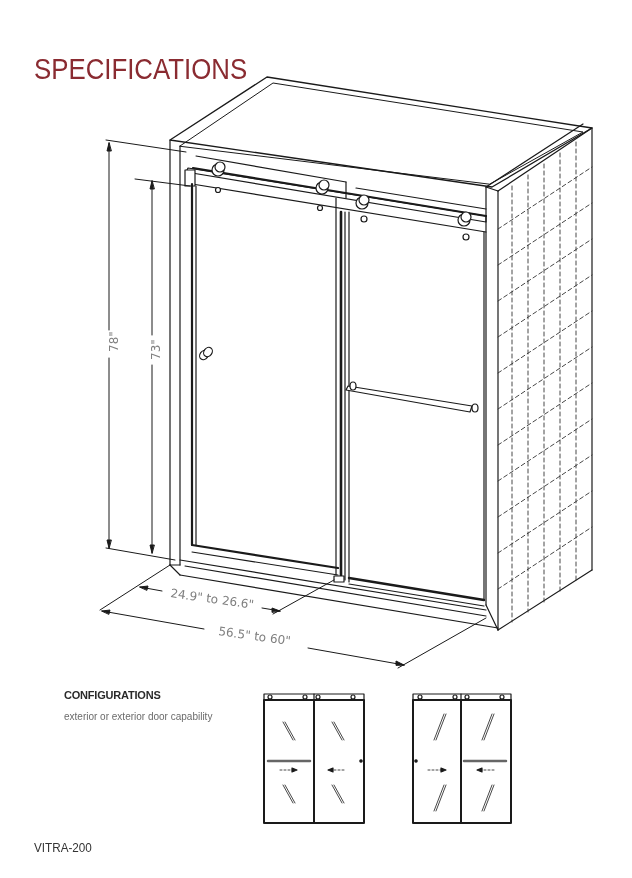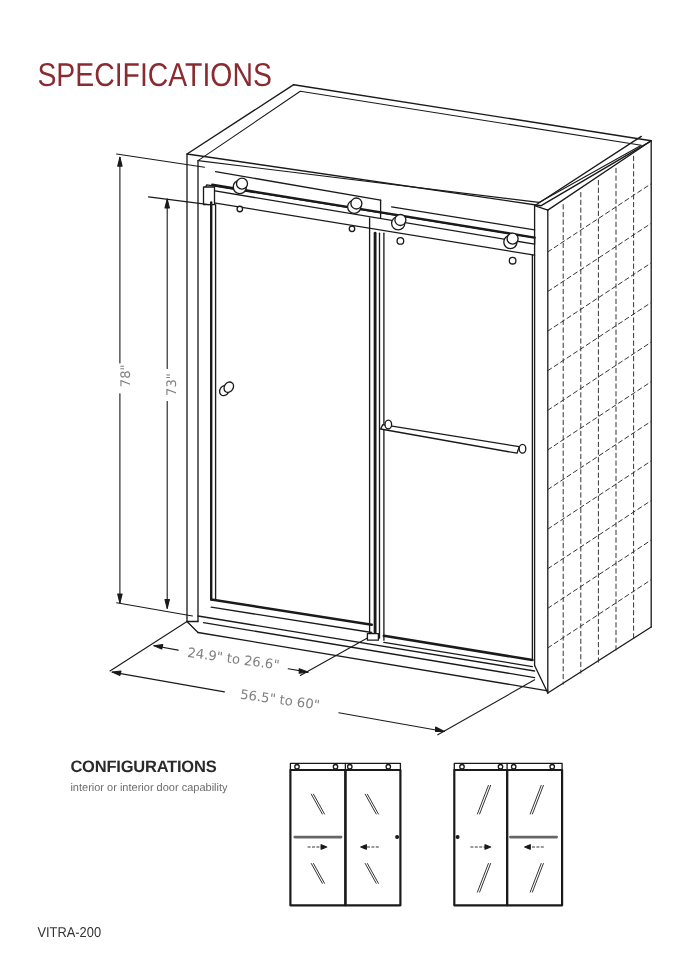--- a/index.html
+++ b/index.html
@@ -1,18 +1,18 @@
 <!DOCTYPE html>
 <html><head>
 <meta charset="utf-8">
 <style>
   html, body { margin: 0; padding: 0; background: #ffffff; }
   body { width: 632px; height: 878px; position: relative; overflow: hidden; font-family: "Liberation Sans", sans-serif; }
   .title { position: absolute; left: 34px; top: 52px; font-family: "Liberation Sans", sans-serif; font-size: 30px; color: #8a2b31; letter-spacing: 0px; transform: scaleX(0.86); transform-origin: left top; font-weight: normal; }
-  .config-head { position: absolute; left: 64px; top: 689px; font-size: 15px; font-weight: bold; color: #2a2a2a; letter-spacing: -0.2px; }
+  .config-head { position: absolute; left: 64px; top: 689px; font-size: 11px; font-weight: bold; color: #2a2a2a; letter-spacing: -0.2px; }
   .config-sub { position: absolute; left: 64px; top: 711px; font-size: 10px; color: #6b6b6b; }
   .model { position: absolute; left: 34px; top: 840px; font-size: 13px; color: #333; transform: scaleX(0.9); transform-origin: left top; }
   svg { position: absolute; left: 0; top: 0; }
   .dim-text { font-family: "DejaVu Sans", sans-serif; font-size: 12px; fill: #808080; }
 </style>
 </head>
 <body>
 
 <div class="title">SPECIFICATIONS</div>
 
@@ -201,14 +201,14 @@
         <line x1="446" y1="785" x2="436" y2="811"></line>
       <line x1="492" y1="714" x2="482" y2="740"></line>
         <line x1="494" y1="714" x2="484" y2="740"></line>
       <line x1="492" y1="785" x2="482" y2="811"></line>
         <line x1="494" y1="785" x2="484" y2="811"></line>
     </g>
   </g>
 </svg>
 
 <div class="config-head">CONFIGURATIONS</div>
-<div class="config-sub">interior or interior door capability</div>
+<div class="config-sub">exterior or exterior door capability</div>
 <div class="model">VITRA-200</div>
 
 </body></html>

